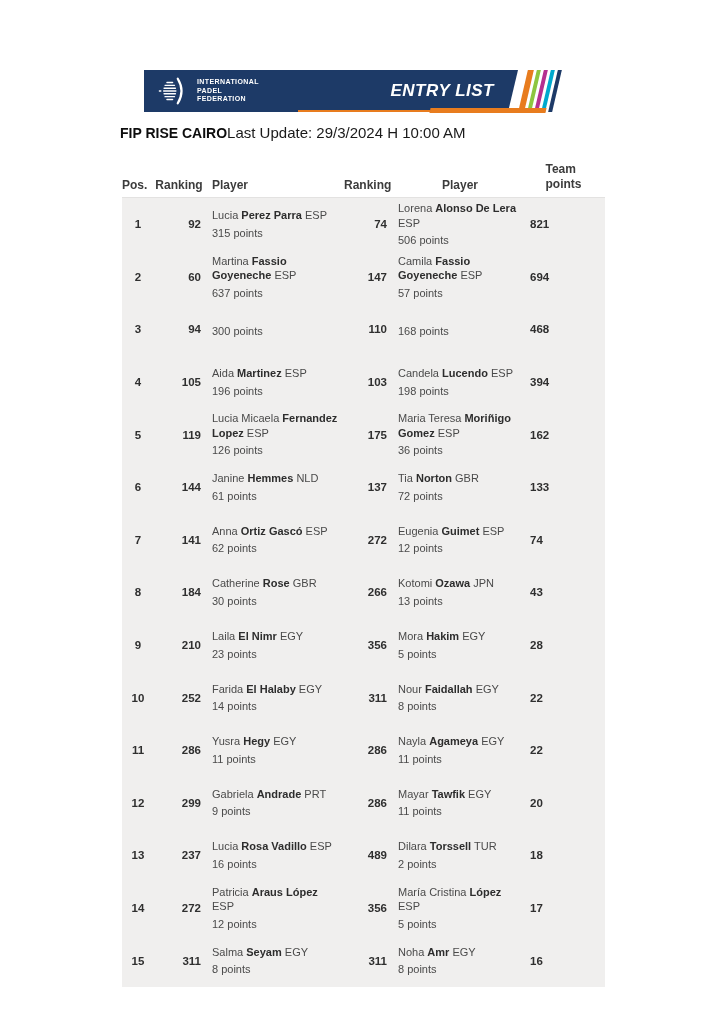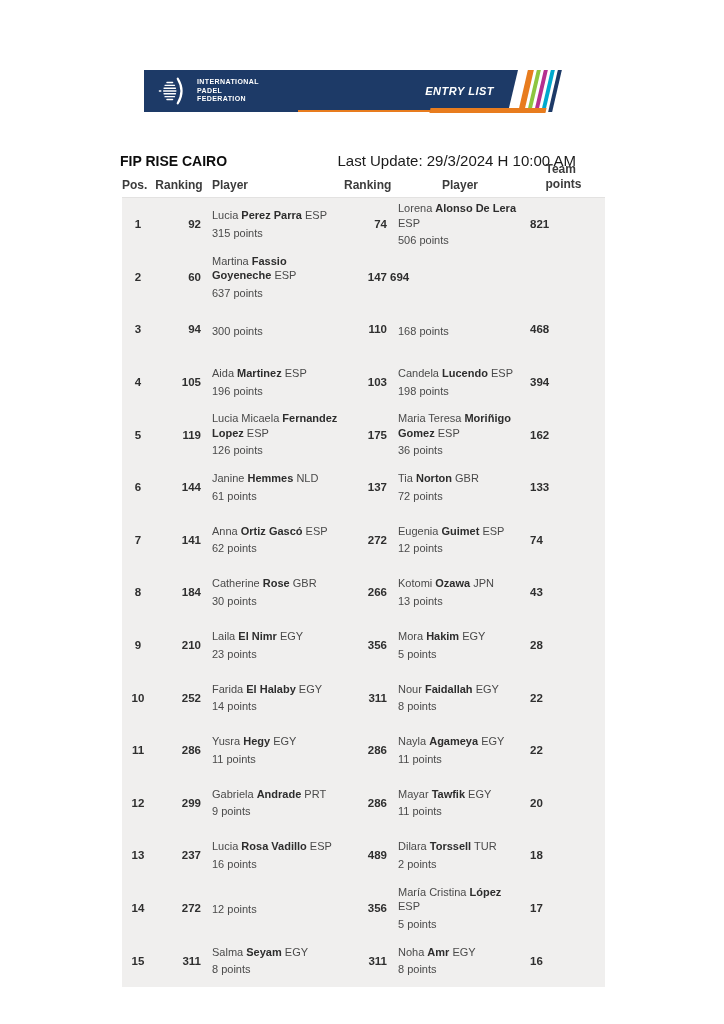--- a/index.html
+++ b/index.html
@@ -21,43 +21,43 @@
     display: flex; align-items: center;
     padding: 0 24px 0 14px;
   }
   .logo-wrap { display: flex; align-items: center; gap: 7px; }
   .logo-text {
     color: #fff; font-size: 7px; font-weight: bold;
     letter-spacing: 0.4px; line-height: 1.25; text-transform: uppercase;
   }
   .entry-list {
     margin-left: auto;
-    color: #fff; font-size: 11px; font-weight: 800;
+    color: #fff; font-size: 17px; font-weight: 800;
     font-style: italic; letter-spacing: 0.5px;
   }
   .stripes {
     position: absolute; left: 523px; top: 70px; height: 42px;
     display: flex; gap: 3px;
   }
   .stripe { width: 4px; height: 42px; transform: skewX(-13deg); }
   .stripe:first-child { width: 6px; }
   .orange-tail {
     position: absolute; left: 298px; top: 110px;
     width: 132px; height: 2px; background: var(--orange, #e87c1e);
   }
   .orange-main {
     position: absolute; left: 430px; top: 108px;
     width: 116px; height: 5px; background: var(--orange, #e87c1e);
     transform: skewX(-13deg);
   }
 
   
   .title-row {
-    position: absolute; left: 120px; top: 136px; width: 456px;
-    display: flex; justify-content: space-between; align-items: baseline;
+    position: absolute; left: 120px; top: 108px; width: 456px;
+    display: flex; justify-content: flex-start; align-items: baseline;
   }
   .doc-title { font-size: 14px; font-weight: bold; color: #0d0d0d; }
   .last-update { font-size: 15px; color: #1a1a1a; margin-top: 16px; }
 
   
   .entry-table {
     position: absolute; left: 122px; top: 150px; width: 483px;
   }
   .grid-cols {
     display: grid;
@@ -162,20 +162,24 @@
   </div>
 
   <div class="row grid-cols">
     <div class="cell-num c-pos">2</div>
     <div class="cell-num c-rank1">60</div>
     <div class="c-player">
       <div class="pname"><span>Martina</span> <b>Fassio Goyeneche</b> <span>ESP</span></div>
       <div class="ppoints">637 points</div>
     </div>
     <div class="cell-num c-rank2">147</div>
+    <div class="c-player">
+      <div class="pname"><span>Camila</span> <b>Fassio Goyeneche</b> <span>ESP</span></div>
+      <div class="ppoints">57 points</div>
+    </div>
     <div class="cell-num c-team">694</div>
   </div>
 
   <div class="row grid-cols">
     <div class="cell-num c-pos">3</div>
     <div class="cell-num c-rank1">94</div>
     <div class="c-player">
       <div class="ppoints">300 points</div>
     </div>
     <div class="cell-num c-rank2">110</div>
@@ -332,20 +336,21 @@
       <div class="pname"><span>Dilara</span> <b>Torssell</b> <span>TUR</span></div>
       <div class="ppoints">2 points</div>
     </div>
     <div class="cell-num c-team">18</div>
   </div>
 
   <div class="row grid-cols">
     <div class="cell-num c-pos">14</div>
     <div class="cell-num c-rank1">272</div>
     <div class="c-player">
+      <div class="pname"><span>Patricia</span> <b>Araus López</b> <span>ESP</span></div>
       <div class="ppoints">12 points</div>
     </div>
     <div class="cell-num c-rank2">356</div>
     <div class="c-player">
       <div class="pname"><span>María Cristina</span> <b>López</b> <span>ESP</span></div>
       <div class="ppoints">5 points</div>
     </div>
     <div class="cell-num c-team">17</div>
   </div>
 

